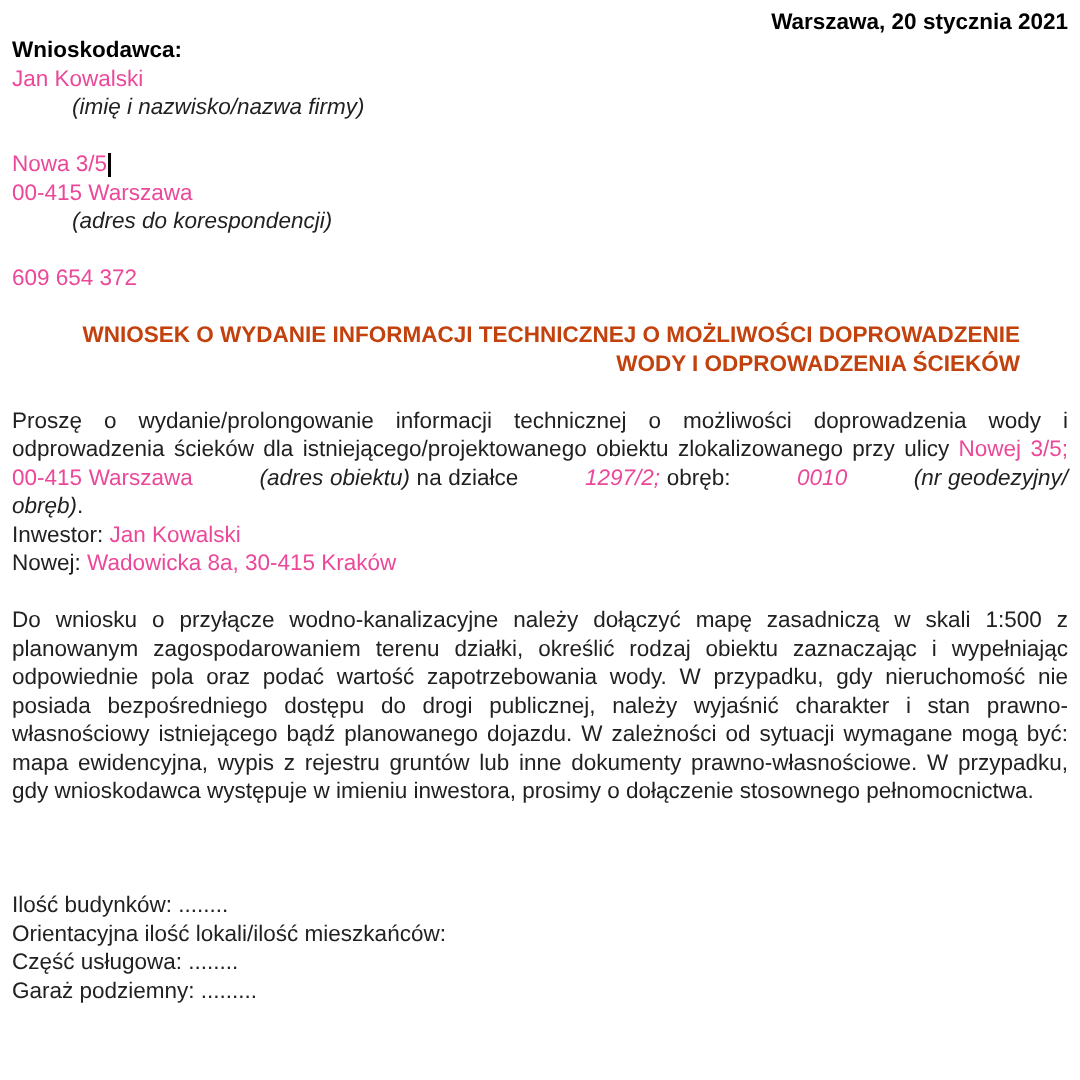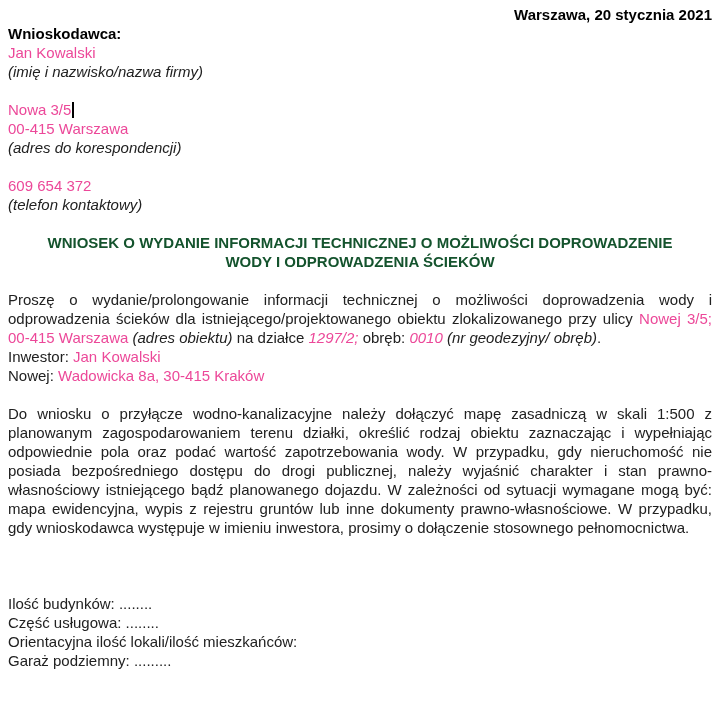--- a/index.html
+++ b/index.html
@@ -16,29 +16,29 @@
   .page {
     box-sizing: border-box;
     width: 720px;
     height: 720px;
     padding: 5px 8px 0 8px;
     border-radius: 32px;
   }
   .line { min-height: 19px; }
   .blank { height: 19px; }
   .bold { font-weight: bold; color: #000000; }
-  .italic { font-style: italic; }
+  .italic { font-style: italic; margin-left: 40px; }
   .blue { color: #ec4899; }
   .right { text-align: right; }
   .justify { text-align: justify; }
   p.para { margin: 0; }
   .doc-title {
     font-weight: bold;
-    color: #14532d;
-    text-align: center;
+    color: #c2410c;
+    text-align: right;
     max-width: 640px;
     margin: 0 auto;
   }
   .caret {
     display: inline-block;
     width: 2px;
     height: 16px;
     background: #000000;
     vertical-align: text-bottom;
     margin-left: 1px;
@@ -61,21 +61,20 @@
 
   <div class="line">
     <span class="blue">Nowa 3/5</span><span class="caret"></span>
   </div>
   <div class="line blue">00-415 Warszawa</div>
   <div class="line italic">(adres do korespondencji)</div>
 
   <div class="blank"></div>
 
   <div class="line blue">609 654 372</div>
-  <div class="line italic">(telefon kontaktowy)</div>
 
   <div class="blank"></div>
 
   <div class="doc-title">WNIOSEK O WYDANIE INFORMACJI TECHNICZNEJ O MOŻLIWOŚCI DOPROWADZENIE WODY I ODPROWADZENIA ŚCIEKÓW</div>
 
   <div class="blank"></div>
 
   <p class="para justify">
     <span>Proszę o wydanie/prolongowanie informacji technicznej o możliwości doprowadzenia wody i odprowadzenia ścieków dla istniejącego/projektowanego obiektu zlokalizowanego przy ulicy </span><span class="blue">Nowej 3/5; 00-415 Warszawa </span><span class="italic">(adres obiektu)</span><span> na działce </span><span class="blue italic">1297/2;</span><span> obręb: </span><span class="blue italic">0010</span><span class="italic"> (nr geodezyjny/ obręb)</span><span>.</span>
   </p>
@@ -99,25 +98,25 @@
   <div class="blank"></div>
 
 
   <div class="blank"></div>
 
   <div class="line">
     <span>Ilość budynków:</span>
     <span>........</span>
   </div>
   <div class="line">
+    <span>Orientacyjna ilość lokali/ilość mieszkańców:</span>
+    <span></span>
+  </div>
+  <div class="line">
     <span>Część usługowa:</span>
     <span>........</span>
-  </div>
-  <div class="line">
-    <span>Orientacyjna ilość lokali/ilość mieszkańców:</span>
-    <span></span>
   </div>
   <div class="line">
     <span>Garaż podziemny:</span>
     <span>.........</span>
   </div>
 
 </div>
 
 </body></html>

